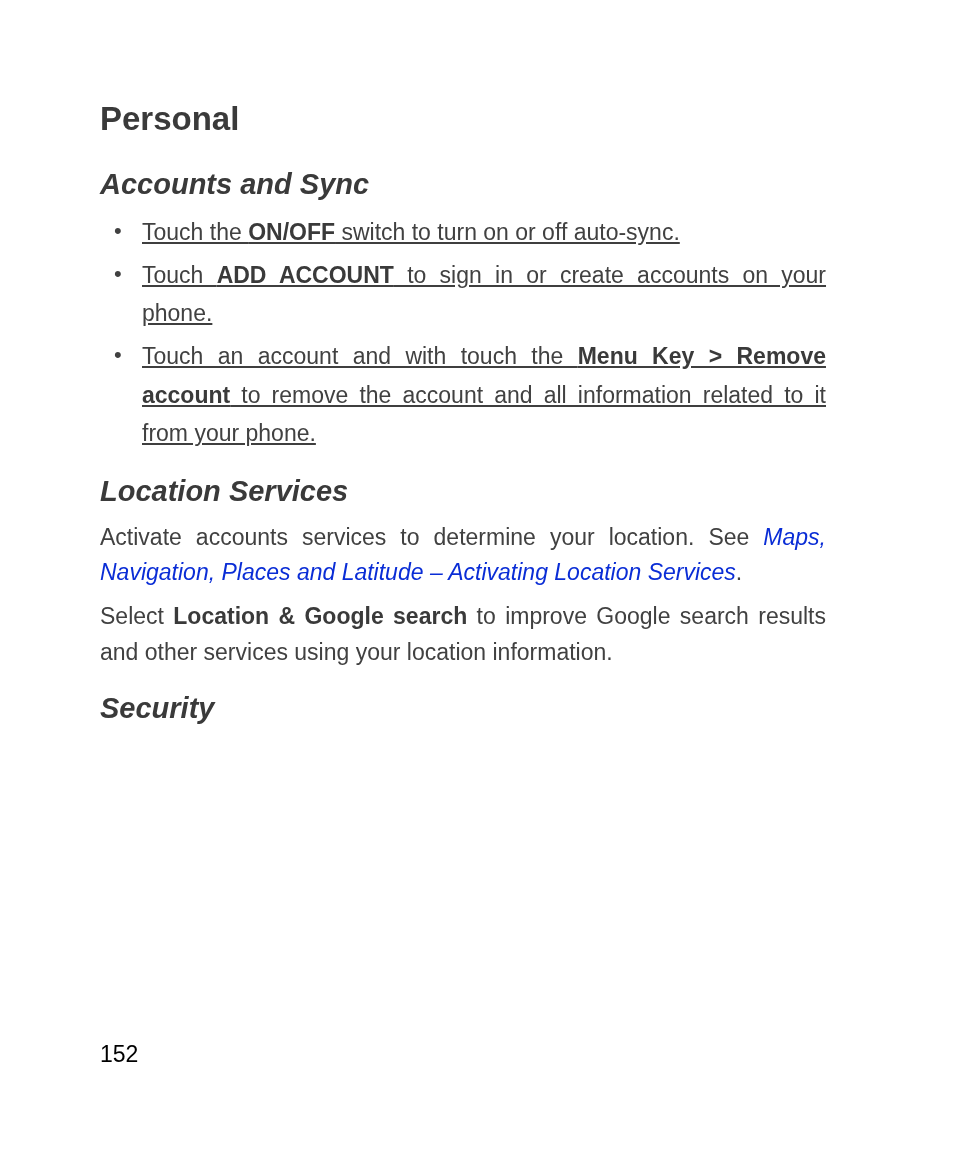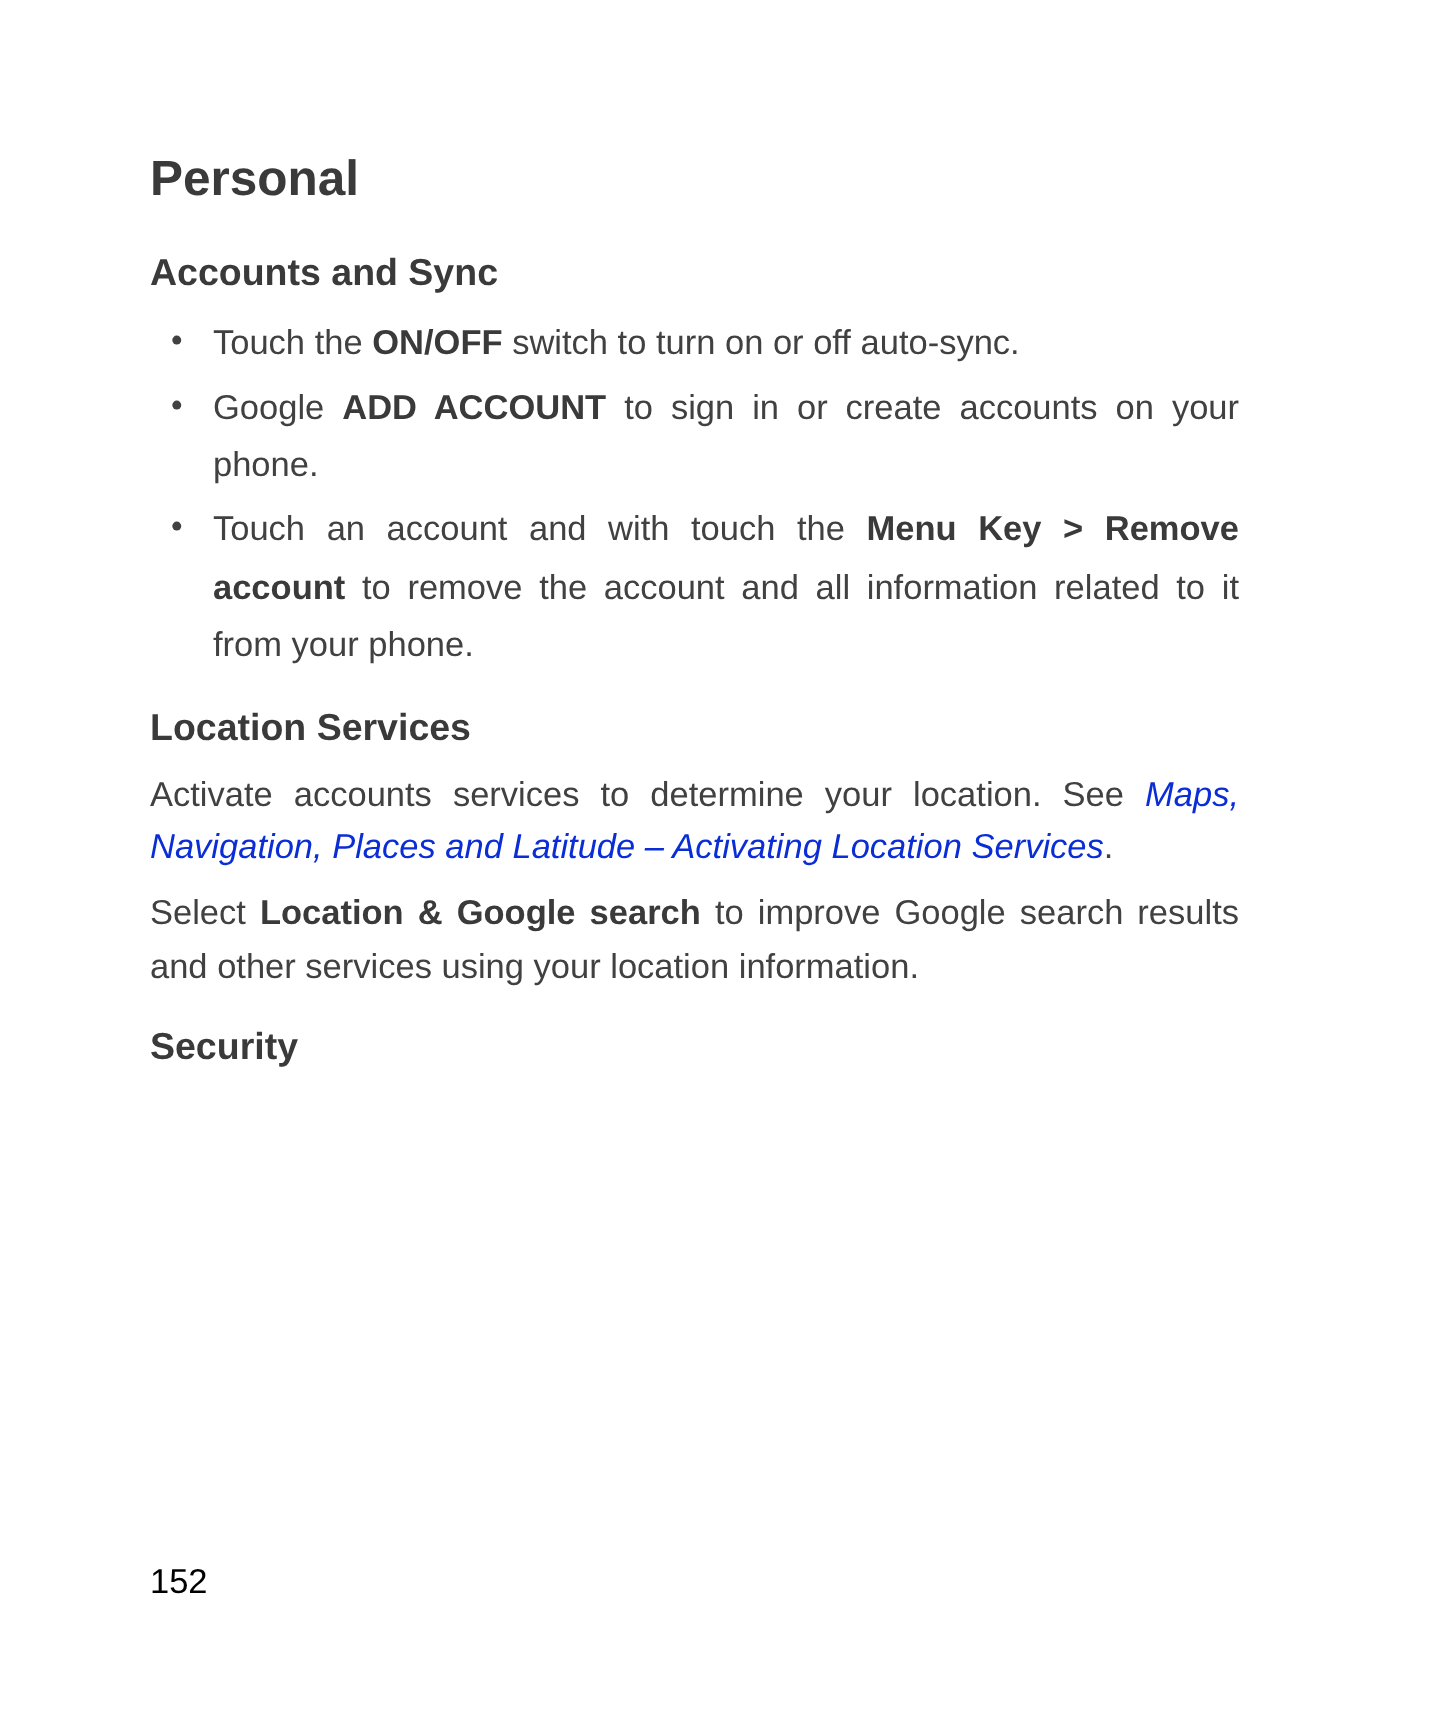--- a/index.html
+++ b/index.html
@@ -18,38 +18,40 @@
     padding: 100px 98px 0 100px;
     position: relative;
   }
   h1.main-heading {
     font-size: 33px;
     font-weight: bold;
     margin: 0 0 30px 0;
     color: #3a3a3a;
   }
   h2.sub-heading {
-    font-size: 25px;
+    font-size: 29px;
     font-weight: bold;
     margin: 0 0 12px 0;
     color: #3a3a3a;
+    font-style: italic;
   }
   p.body {
     font-size: 23px;
     line-height: 1.55;
     margin: 0 0 8px 0;
     color: #414141;
   }
   p.body.justify {
     text-align: justify;
   }
   ul.bullets {
     list-style: none;
     margin: 0 0 20px 0;
     padding: 0;
+    text-decoration: underline;
   }
   ul.bullets > li {
     position: relative;
     padding-left: 42px;
     font-size: 23px;
     line-height: 1.68;
     text-align: justify;
     color: #414141;
     margin-bottom: 4px;
   }
@@ -83,21 +85,21 @@
 
   <h1 class="main-heading">Personal</h1>
 
   <div class="section-block">
     <h2 class="sub-heading">Accounts and Sync</h2>
     <ul class="bullets">
       <li>
         <span>Touch the </span><span class="b">ON/OFF</span><span> switch to turn on or off auto-sync.</span>
       </li>
       <li>
-        <span>Google </span><span class="b">ADD ACCOUNT</span><span> to sign in or create accounts on your phone.</span>
+        <span>Touch </span><span class="b">ADD ACCOUNT</span><span> to sign in or create accounts on your phone.</span>
       </li>
       <li>
         <span>Touch an account and with touch the </span><span class="b">Menu Key &gt; Remove account</span><span> to remove the account and all information related to it from your phone.</span>
       </li>
     </ul>
   </div>
 
   <div class="section-block">
     <h2 class="sub-heading">Location Services</h2>
     <p class="body justify">

